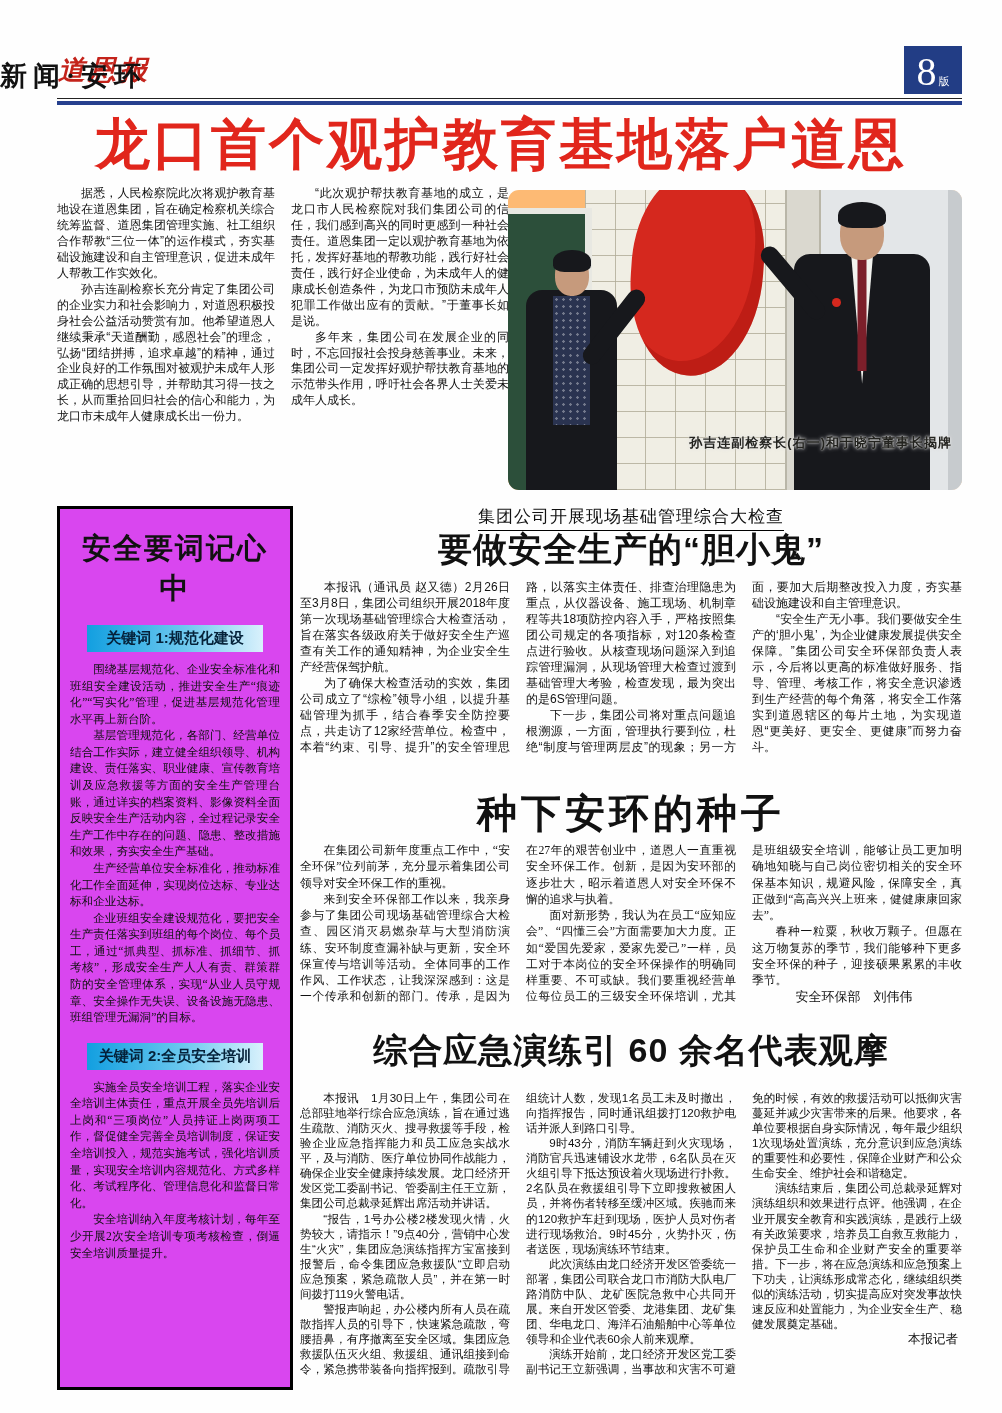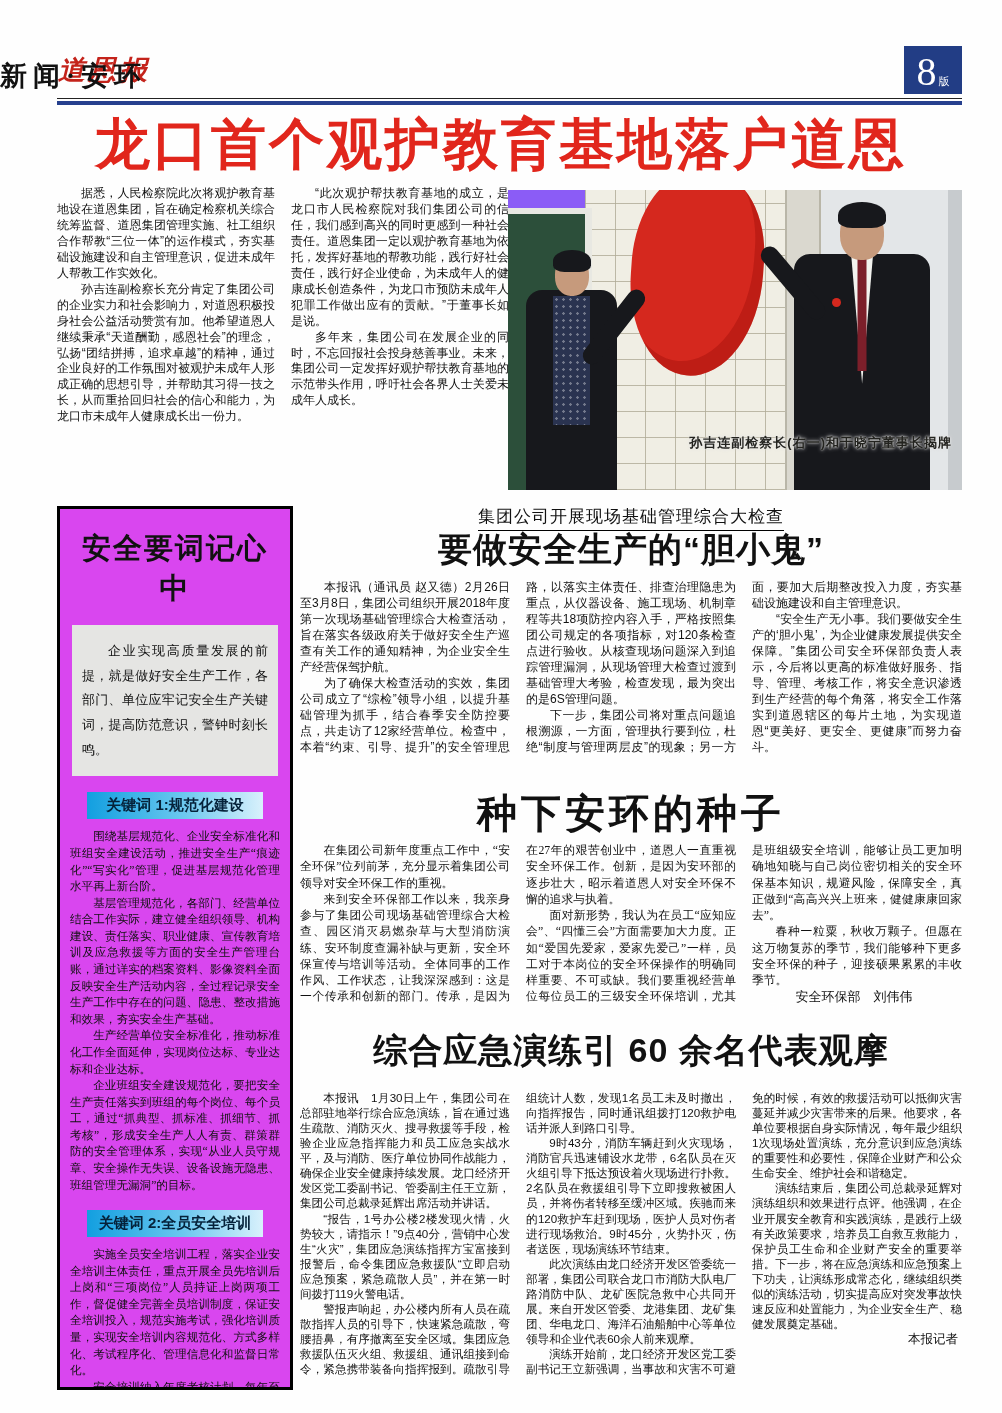--- a/index.html
+++ b/index.html
@@ -23,21 +23,21 @@
             font-size:55px;font-weight:900;color:#e1261c;letter-spacing:3px;}
 
   
   .cols p{margin:0;text-indent:2em;text-align:justify;}
   .cols{overflow:hidden;}
 
   .lead-cols{position:absolute;left:57px;top:186px;width:452px;height:306px;
             column-count:2;column-gap:16px;font-size:12px;line-height:1.33;}
 
   
-  .photo{position:absolute;left:508px;top:190px;width:454px;height:300px;background:#8b5cf6;overflow:hidden;}
+  .photo{position:absolute;left:508px;top:190px;width:454px;height:300px;background:#fdba74;overflow:hidden;border-radius:11px;}
   .photo .tiles{position:absolute;left:17%;top:0;width:46%;height:100%;background:#f0eee4;
       background-image:repeating-linear-gradient(0deg,rgba(175,170,150,.8) 0 1px,transparent 1px 26px),
                        repeating-linear-gradient(90deg,rgba(175,170,150,.8) 0 1px,transparent 1px 30px);}
   .photo .win-left{position:absolute;left:0;top:6%;width:17%;height:94%;background:#2c4f3a;
       border-right:7px solid #e8e8e2;border-top:6px solid #e8e8e2;}
   .photo .col-mid{position:absolute;left:61%;top:0;width:8%;height:100%;background:#dad8cf;
       box-shadow:inset 2px 0 0 #b9b6a8, inset -2px 0 0 #b9b6a8;}
   .photo .win-right{position:absolute;left:69%;top:0;width:31%;height:100%;background:#e3e6e8;
       box-shadow:inset -14px 0 0 #c7cbce;}
   .photo .banner{position:absolute;left:27%;top:-6%;width:29%;height:68%;background:#d5281e;
@@ -145,21 +145,20 @@
       <div class="pin"></div>
         <div class="arm"></div>
       <div class="head"></div>
         <div class="hair"></div>
     </div>
     <div class="photo-caption">孙吉连副检察长(右一)和于晓宁董事长揭牌</div>
   </div>
 
   <div class="sidebar">
     <div class="sb-title">安全要词记心中</div>
-    <div class="sb-intro">企业实现高质量发展的前提，就是做好安全生产工作，各部门、单位应牢记安全生产关键词，提高防范意识，警钟时刻长鸣。</div>
     <div class="sb-bar">关键词 1:规范化建设</div>
     <div class="sb-body">
       <p>围绕基层规范化、企业安全标准化和班组安全建设活动，推进安全生产“痕迹化”“写实化”管理，促进基层规范化管理水平再上新台阶。</p>
       <p>基层管理规范化，各部门、经营单位结合工作实际，建立健全组织领导、机构建设、责任落实、职业健康、宣传教育培训及应急救援等方面的安全生产管理台账，通过详实的档案资料、影像资料全面反映安全生产活动内容，全过程记录安全生产工作中存在的问题、隐患、整改措施和效果，夯实安全生产基础。</p>
       <p>生产经营单位安全标准化，推动标准化工作全面延伸，实现岗位达标、专业达标和企业达标。</p>
       <p>企业班组安全建设规范化，要把安全生产责任落实到班组的每个岗位、每个员工，通过“抓典型、抓标准、抓细节、抓考核”，形成安全生产人人有责、群策群防的安全管理体系，实现“从业人员守规章、安全操作无失误、设备设施无隐患、班组管理无漏洞”的目标。</p>
     </div>
     <div class="sb-bar">关键词 2:全员安全培训</div>
     <div class="sb-body">
       <p>实施全员安全培训工程，落实企业安全培训主体责任，重点开展全员先培训后上岗和“三项岗位”人员持证上岗两项工作，督促健全完善全员培训制度，保证安全培训投入，规范实施考试，强化培训质量，实现安全培训内容规范化、方式多样化、考试程序化、管理信息化和监督日常化。</p>

